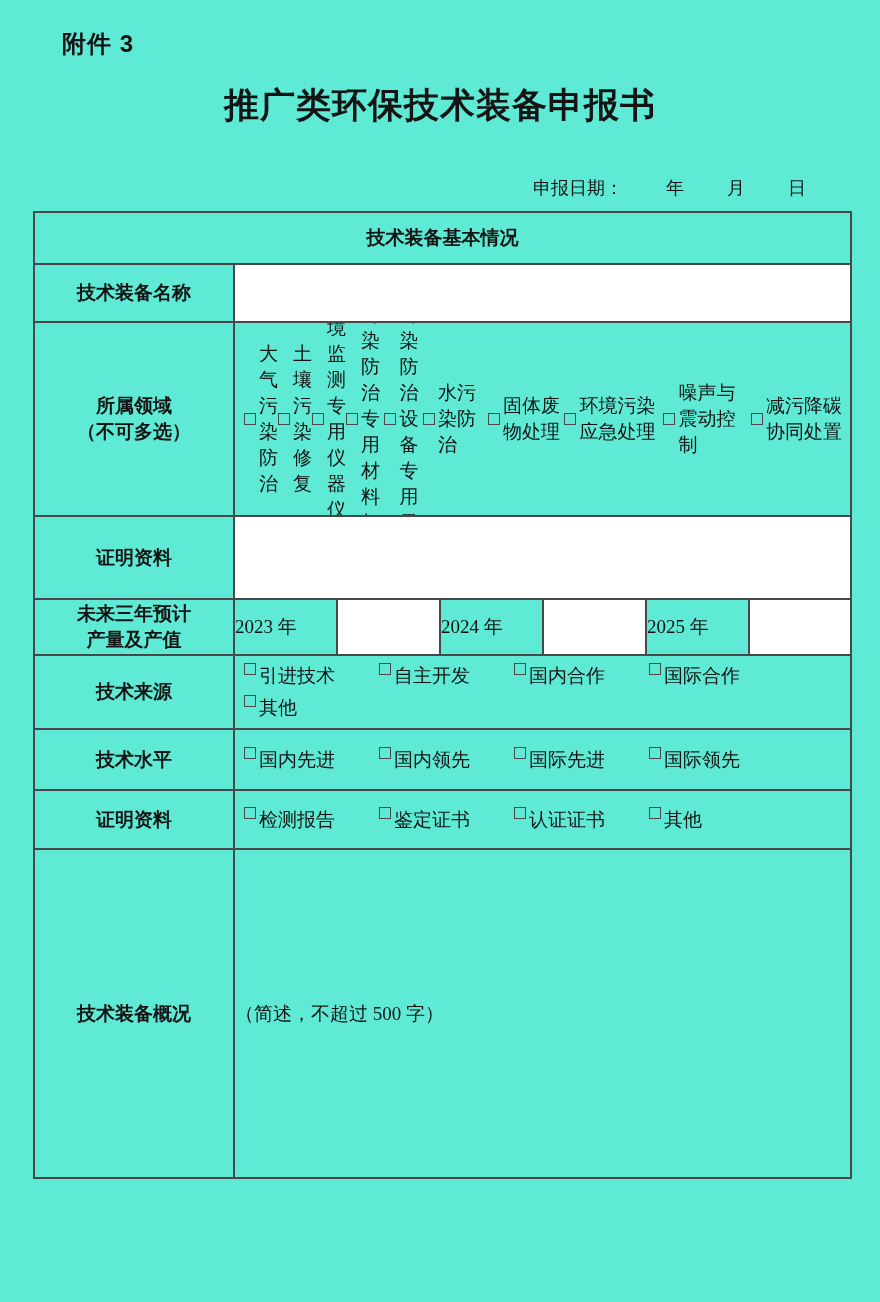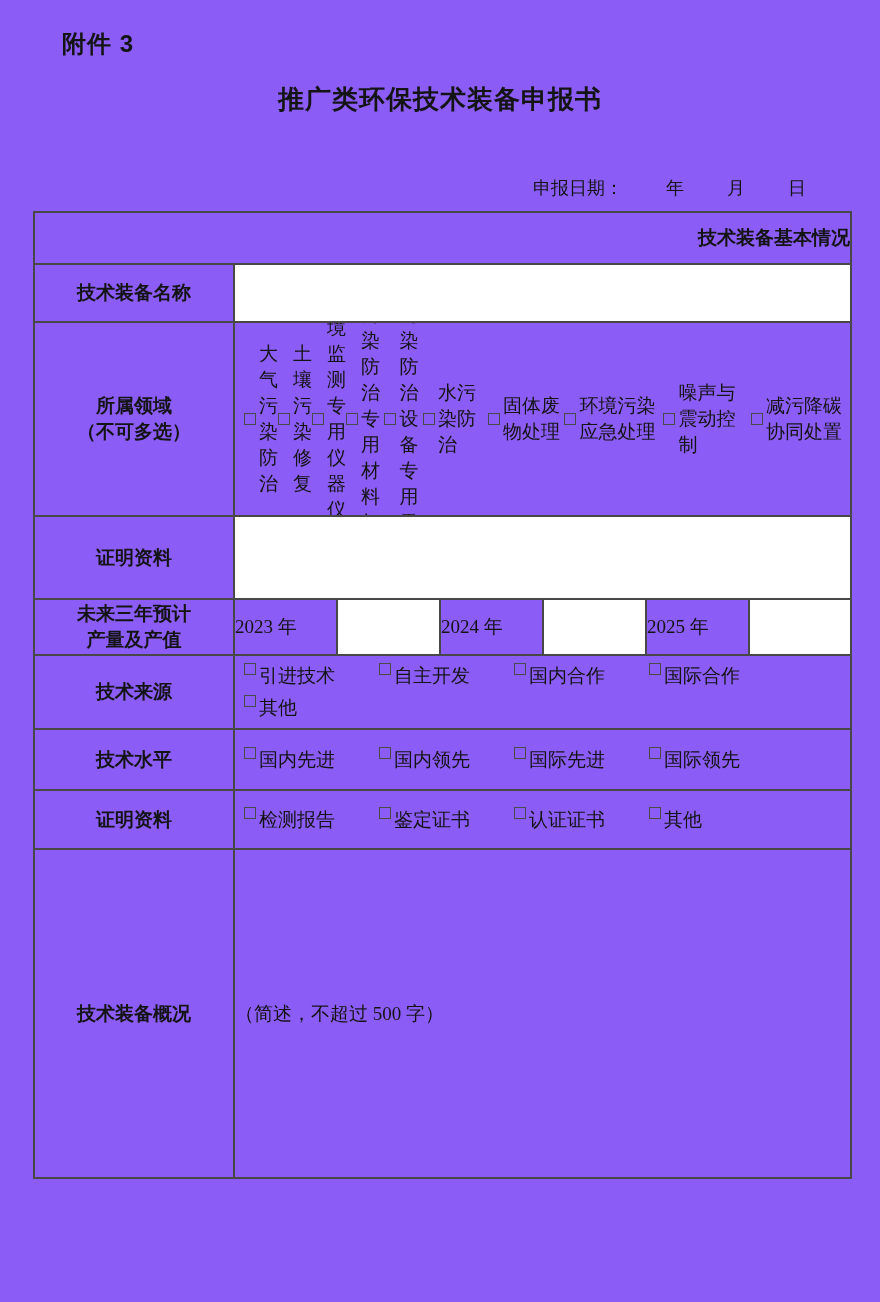--- a/index.html
+++ b/index.html
@@ -3,32 +3,32 @@
 <meta charset="utf-8">
 <style>
   html, body { margin: 0; padding: 0; background: #ffffff; }
   body {
     width: 880px; height: 1302px;
     font-family: "Liberation Serif", serif;
     color: #141414;
     position: relative;
     overflow: hidden;
   }
-  .page { position: absolute; inset: 0; background: #8b5cf6; }
+  .page { position: absolute; inset: 0; background: #5eead4; }
 
   
   .attachment {
     position: absolute; left: 62px; top: 28px;
     font-family: "Liberation Sans", sans-serif;
     font-weight: 700; font-size: 24px; letter-spacing: 1px;
   }
   .doc-title {
     position: absolute; left: 0; top: 82px; width: 880px;
     text-align: center;
-    font-weight: 700; font-size: 26px; letter-spacing: 1px;
+    font-weight: 700; font-size: 35px; letter-spacing: 1px;
     font-family: "Liberation Serif", serif;
   }
   .date-line {
     position: absolute; left: 533px; top: 176px;
     font-size: 18px; white-space: nowrap;
   }
   .date-line .gap { display: inline-block; width: 43px; }
 
   
   table.form {
@@ -44,21 +44,21 @@
     vertical-align: middle;
     overflow: hidden;
   }
   .lbl {
     font-family: "Liberation Sans", sans-serif;
     font-weight: 700; text-align: center;
     font-size: 19px; line-height: 26px;
   }
   .hdr-cell {
     font-family: "Liberation Sans", sans-serif;
-    font-weight: 700; text-align: right; font-size: 19px;
+    font-weight: 700; text-align: center; font-size: 19px;
   }
 
   
   .opt { display: inline-flex; align-items: flex-start; white-space: nowrap; }
   .cbox {
     display: inline-block; width: 10px; height: 10px;
     border: 1.5px solid #4a4a4a; margin-right: 3px;
     flex: 0 0 auto;
   }
 

